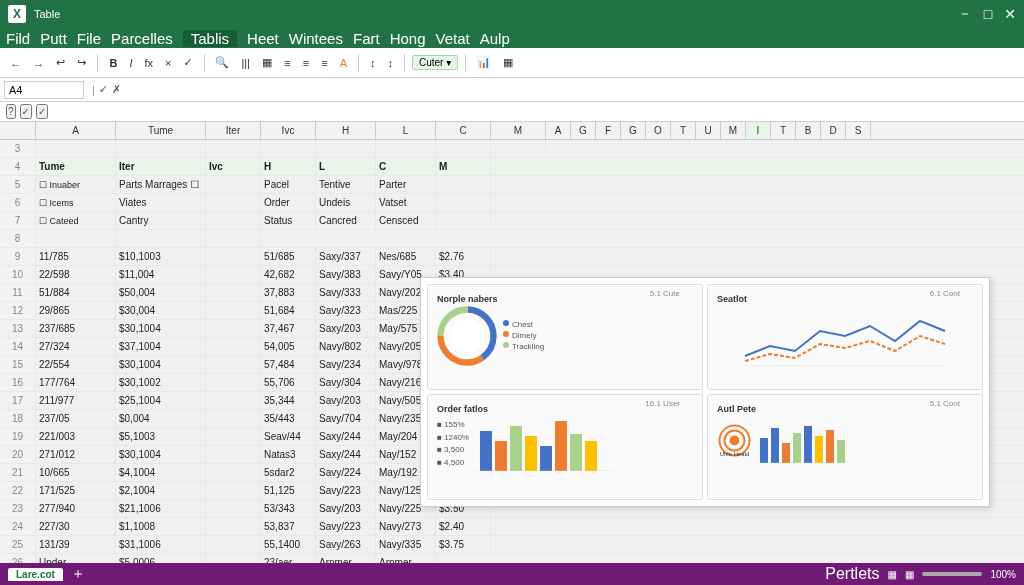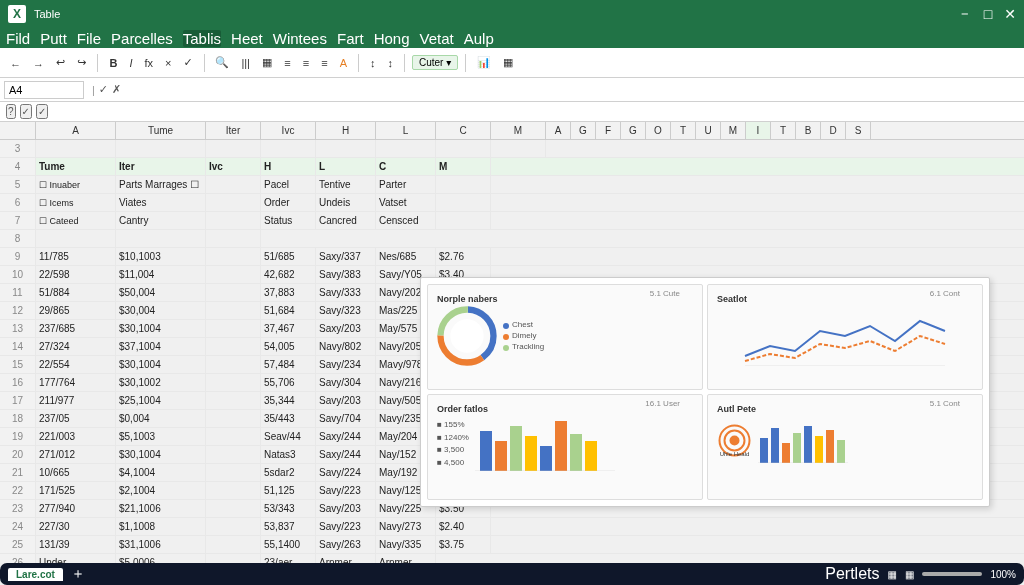--- a/index.html
+++ b/index.html
@@ -173,34 +173,33 @@
     .chart-subtitle {
       font-size: 8px;
       color: #888;
       position: absolute;
       top: 4px;
       right: 22px;
     }
     
     .donut-container { display: flex; align-items: center; gap: 6px; }
     .donut-legend { font-size: 8px; color: #555; }
-    .legend-item { display: flex; align-items: flex-end; gap: 3px; margin-bottom: 2px; }
+    .legend-item { display: flex; align-items: flex-start; gap: 3px; margin-bottom: 2px; }
     .legend-dot { width: 6px; height: 6px; border-radius: 50%; }
 
     
     .status-bar {
-      background: #0f172a;
+      background: #701a75;
       height: 22px;
       display: flex;
       align-items: center;
       padding: 0 8px;
       color: white;
       font-size: 10px;
       gap: 8px;
-      border-radius: 7px;
     }
     .status-tab {
       background: #fff;
       color: #217346;
       padding: 1px 8px;
       border-radius: 2px 2px 0 0;
       font-size: 10px;
       font-weight: bold;
     }
     .status-right { margin-left: auto; display: flex; gap: 8px; align-items: center; }
@@ -221,21 +220,21 @@
       background: #217346;
       height: 20px;
       display: flex;
       align-items: center;
       padding: 0 6px;
       gap: 10px;
       color: white;
       font-size: 15px;
     }
     .menu-item { cursor: pointer; color: white; }
-    .menu-item.active { background: #185c37; padding: 0 0; border-radius: 2px; }
+    .menu-item.active { background: #185c37; padding: 0 8px; border-radius: 2px; }
   </style>
 </head>
 <body>
 
 <div class="title-bar">
   <div class="title-bar-logo">X</div>
   <div style="color:white; font-size:11px; margin-right:12px;">Table</div>
   <div class="title-bar-right">
     <span style="color:white; font-size:14px; margin-right:4px; cursor:pointer;">－</span>
     <span style="color:white; font-size:14px; margin-right:4px; cursor:pointer;">□</span>

